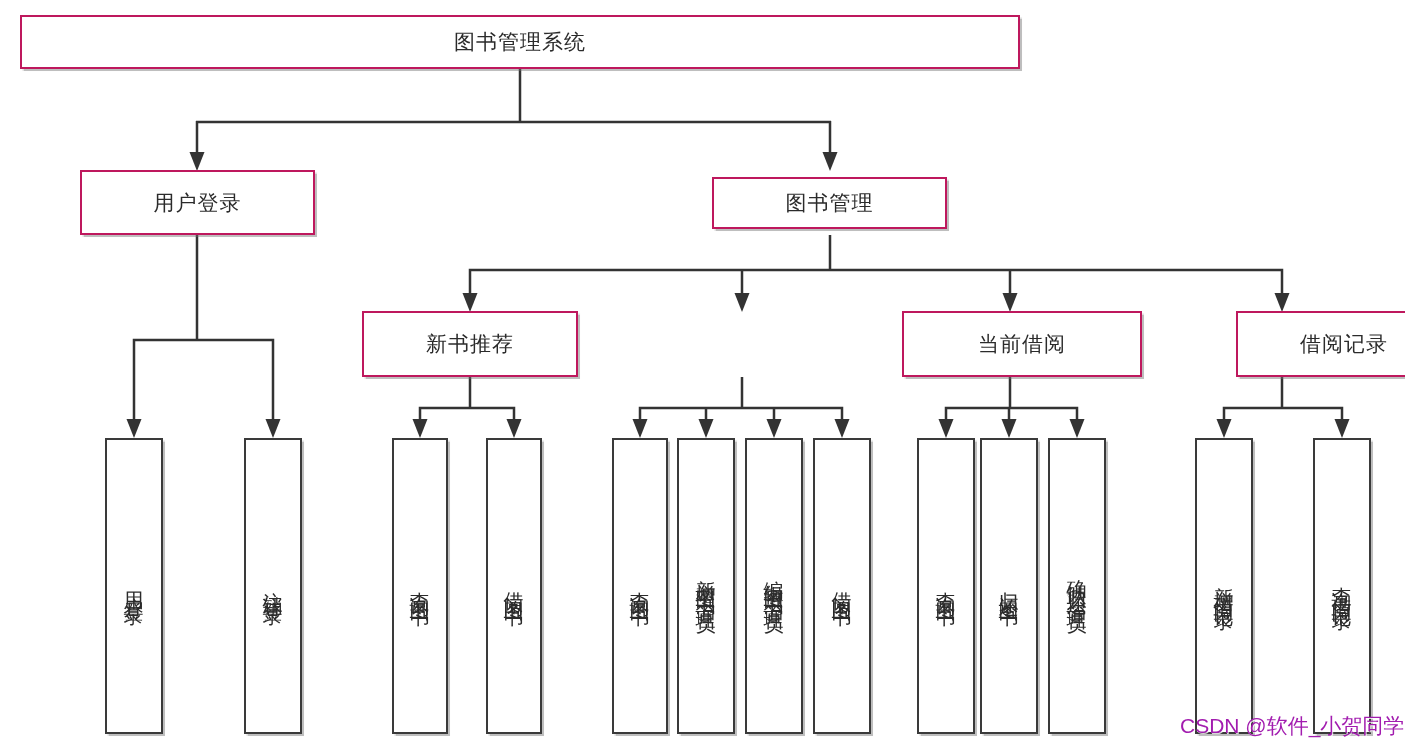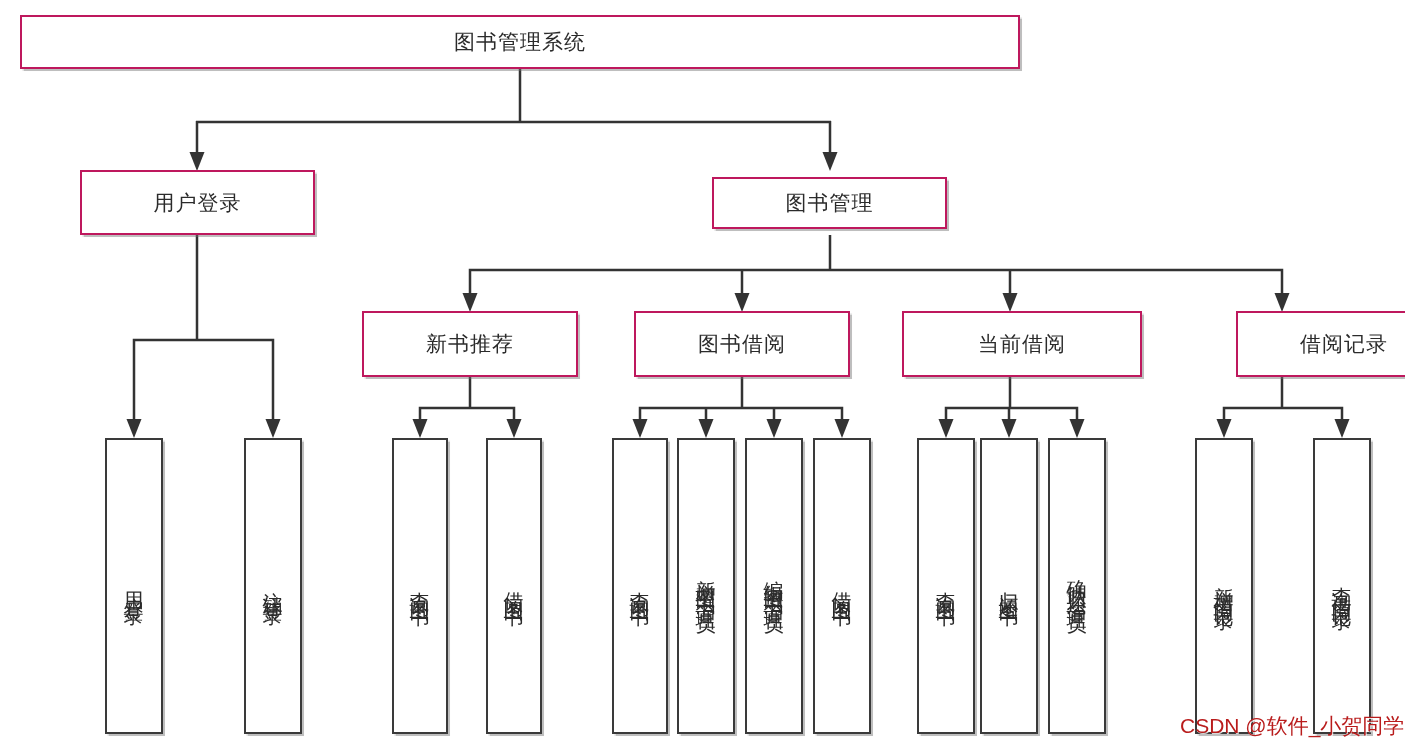--- a/index.html
+++ b/index.html
@@ -17,21 +17,21 @@
   .leaf{
     position:absolute;box-sizing:border-box;background:#ffffff;
     border:2px solid #3a3a3a;box-shadow:1.5px 1.5px 1px rgba(110,110,110,.45);
     display:flex;align-items:center;justify-content:center;
     writing-mode:vertical-rl;text-orientation:mixed;
     font-size:20px;letter-spacing:5px;line-height:1;z-index:2;
     top:438px;height:296px;
   }
   .watermark{
     position:absolute;left:1180px;top:712px;z-index:6;white-space:nowrap;
-    font-size:21px;color:#b91c1c;text-shadow:1px 1px 0 rgba(255,255,255,.8);
+    font-size:21px;color:#a21caf;text-shadow:1px 1px 0 rgba(255,255,255,.8);
   }
   .wires path{stroke:#333333;stroke-width:2.5;fill:none;}
   .wires polygon{fill:#333333;stroke:none;}
 </style>
 </head>
 <body>
 
 <div class="canvas">
 
   <svg class="wires" viewBox="0 0 1405 747">
@@ -76,21 +76,20 @@
       <polygon points="1334.5,419 1349.5,419 1342,438"></polygon>
     </g>
   </svg>
 
   <div class="node" style="left:20px;top:15px;width:1000px;height:54px;">图书管理系统</div>
 
   <div class="node" style="left:80px;top:170px;width:235px;height:65px;">用户登录</div>
   <div class="node" style="left:712px;top:170px;width:235px;height:52px;margin-top:7px;">图书管理</div>
 
   <div class="node" style="left:362px;top:311px;width:216px;height:66px;">新书推荐</div>
-  <div class="node" style="left:634px;top:311px;width:216px;height:66px;">图书借阅</div>
   <div class="node" style="left:902px;top:311px;width:240px;height:66px;">当前借阅</div>
   <div class="node" style="left:1236px;top:311px;width:216px;height:66px;">借阅记录</div>
 
   <div class="leaf" style="left:105px;width:58px;">用户登录</div>
   <div class="leaf" style="left:244px;width:58px;">注销登录</div>
 
   <div class="leaf" style="left:392px;width:56px;">查询图书</div>
   <div class="leaf" style="left:486px;width:56px;">借阅图书</div>
 
   <div class="leaf" style="left:612px;width:56px;">查询图书</div>

